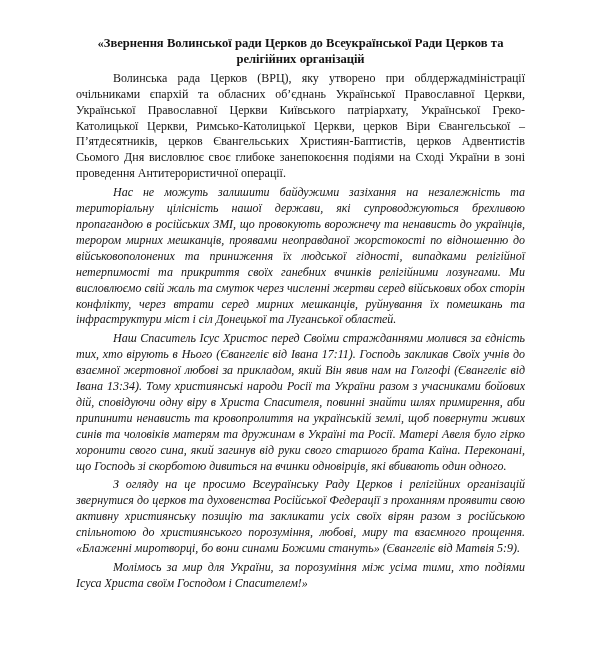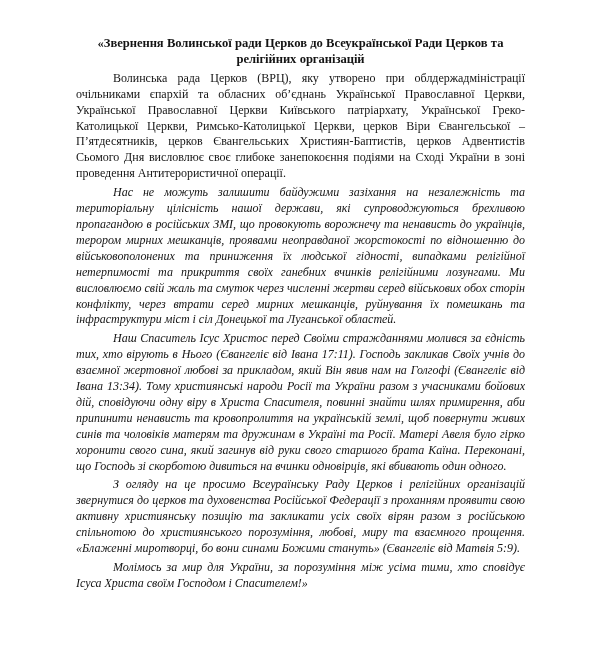--- a/index.html
+++ b/index.html
@@ -59,15 +59,15 @@
   <h1 class="doc-title">«Звернення Волинської ради Церков до Всеукраїнської Ради Церков та релігійних організацій</h1>
 
   <p class="body-text">Волинська рада Церков (ВРЦ), яку утворено при облдержадміністрації очільниками єпархій та обласних об’єднань Української Православної Церкви, Української Православної Церкви Київського патріархату, Української Греко-Католицької Церкви, Римсько-Католицької Церкви, церков Віри Євангельської – П’ятдесятників, церков Євангельських Християн-Баптистів, церков Адвентистів Сьомого Дня висловлює своє глибоке занепокоєння подіями на Сході України в зоні проведення Антитерористичної операції.</p>
 
   <p class="body-text">Нас не можуть залишити байдужими зазіхання на незалежність та територіальну цілісність нашої держави, які супроводжуються брехливою пропагандою в російських ЗМІ, що провокують ворожнечу та ненависть до українців, терором мирних мешканців, проявами неоправданої жорстокості по відношенню до військовополонених та приниження їх людської гідності, випадками релігійної нетерпимості та прикриття своїх ганебних вчинків релігійними лозунгами. Ми висловлюємо свій жаль та смуток через численні жертви серед військових обох сторін конфлікту, через втрати серед мирних мешканців, руйнування їх помешкань та інфраструктури міст і сіл Донецької та Луганської областей.</p>
 
   <p class="body-text">Наш Спаситель Ісус Христос перед Своїми стражданнями молився за єдність тих, хто вірують в Нього (Євангеліє від Івана 17:11). Господь закликав Своїх учнів до взаємної жертовної любові за прикладом, який Він явив нам на Голгофі (Євангеліє від Івана 13:34). Тому християнські народи Росії та України разом з учасниками бойових дій, сповідуючи одну віру в Христа Спасителя, повинні знайти шлях примирення, аби припинити ненависть та кровопролиття на українській землі, щоб повернути живих синів та чоловіків матерям та дружинам в Україні та Росії. Матері Авеля було гірко хоронити свого сина, який загинув від руки свого старшого брата Каїна. Переконані, що Господь зі скорботою дивиться на вчинки одновірців, які вбивають один одного.</p>
 
   <p class="body-text">З огляду на це просимо Всеураїнську Раду Церков і релігійних організацій звернутися до церков та духовенства Російської Федерації з проханням проявити свою активну християнську позицію та закликати усіх своїх вірян разом з російською спільнотою до християнського порозуміння, любові, миру та взаємного прощення. «Блаженні миротворці, бо вони синами Божими стануть» (Євангеліє від Матвія 5:9).</p>
 
-  <p class="body-text">Молімось за мир для України, за порозуміння між усіма тими, хто сповідує Ісуса Христа своїм Господом і Спасителем!»</p>
+  <p class="body-text">Молімось за мир для України, за порозуміння між усіма тими, хто подіями Ісуса Христа своїм Господом і Спасителем!»</p>
 
 </div>
 
 </body></html>

